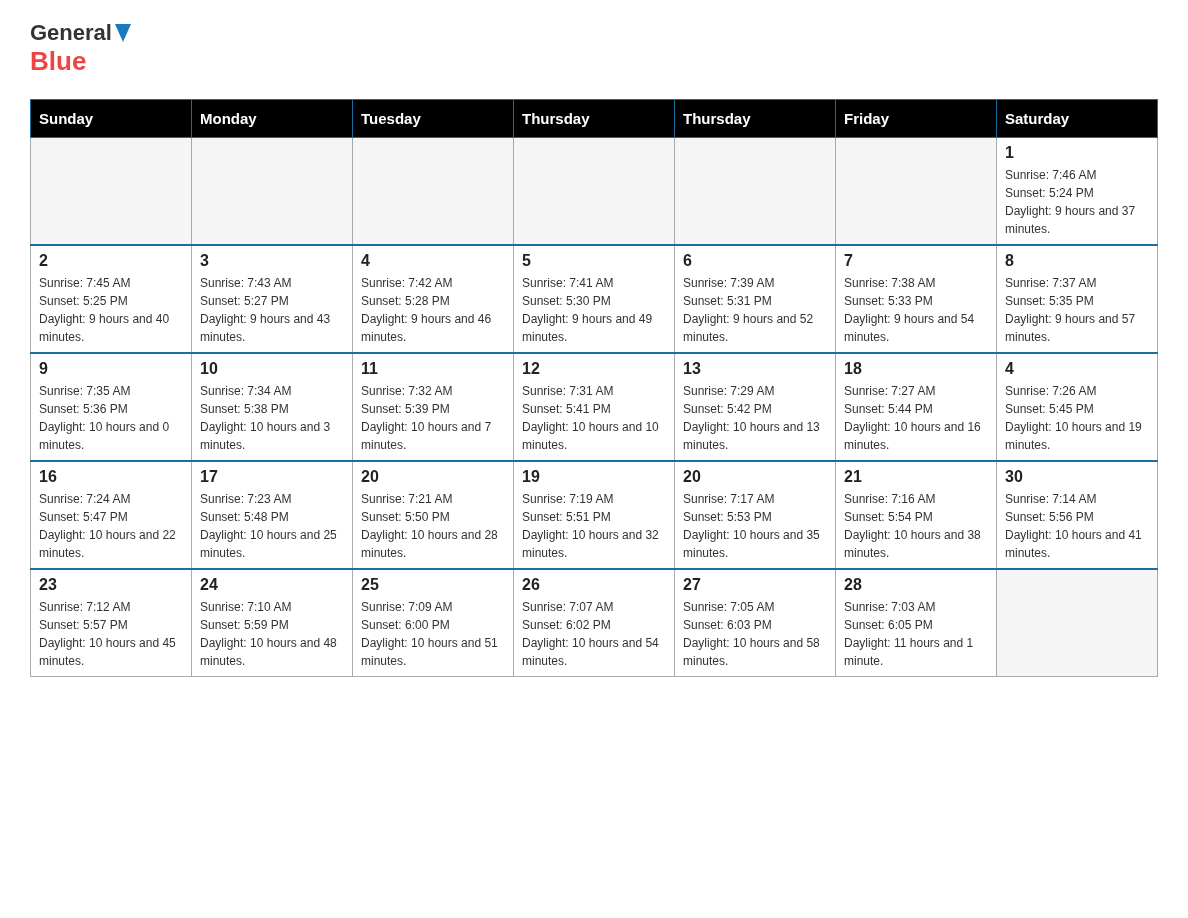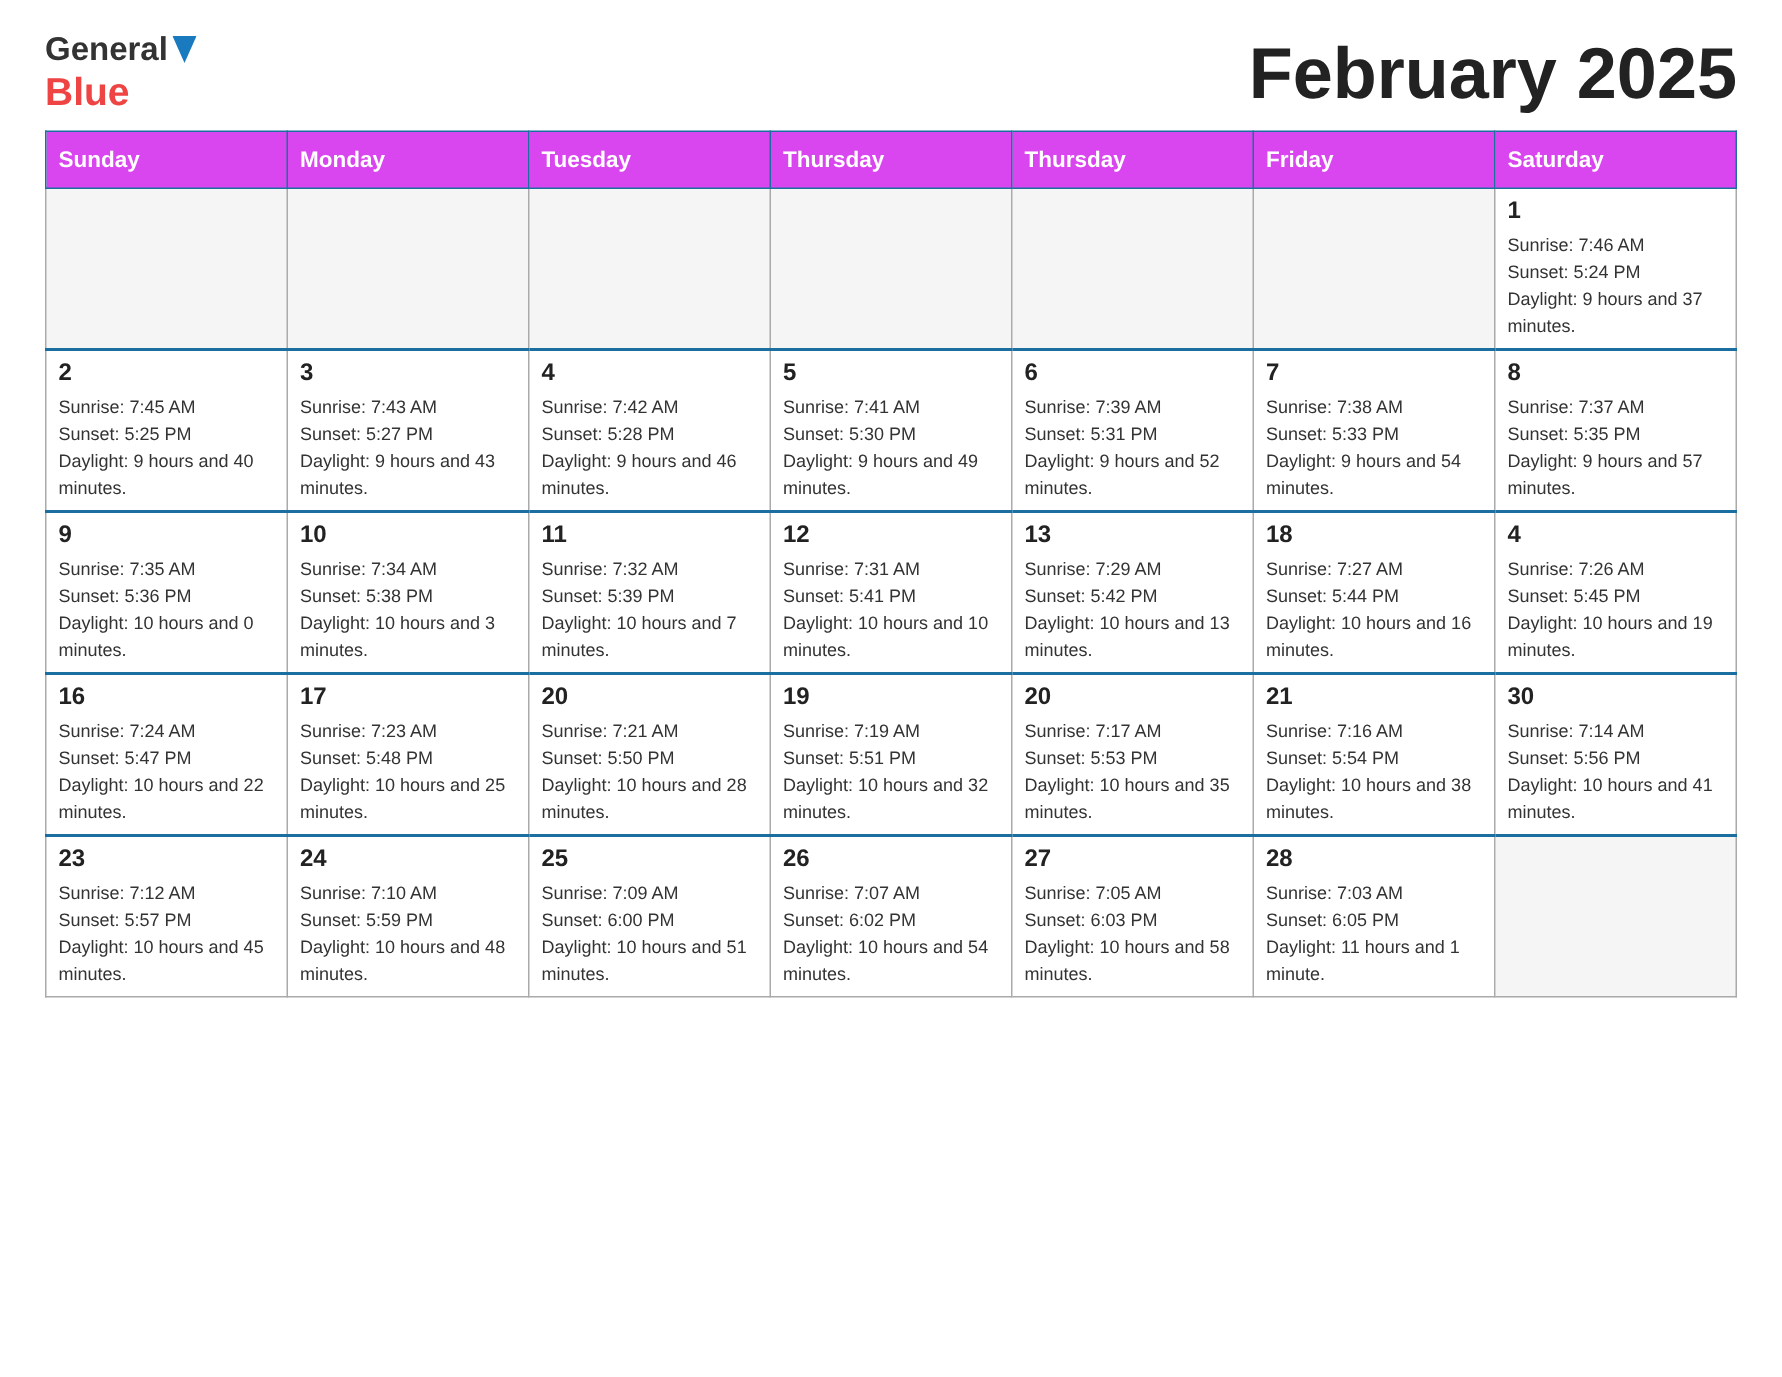--- a/index.html
+++ b/index.html
@@ -6,22 +6,22 @@
     body {
       font-family: Arial, Helvetica, sans-serif;
       background: #fff;
       padding: 20px 30px;
       width: 1188px;
       min-height: 918px;
     }
     .header {
       display: flex;
       justify-content: space-between;
-      align-items: flex-end;
-      margin-bottom: 10px;
+      align-items: center;
+      margin-bottom: 22px;
       gap: 33px;
     }
     .logo-text-general {
       font-size: 22px;
       font-weight: bold;
       color: #333;
     }
     .logo-text-blue {
       font-size: 26px;
       font-weight: bold;
@@ -40,21 +40,21 @@
       font-size: 20px;
       color: #444;
       margin-top: 4px;
     }
     .calendar {
       width: 100%;
       border-collapse: collapse;
       margin-top: 10px;
     }
     .calendar th {
-      background-color: #d946ef;
+      background-color: #000000;
       color: #fff;
       font-size: 15px;
       font-weight: bold;
       padding: 10px 8px;
       text-align: left;
       border: 1px solid #1a6fa0;
     }
     .calendar td {
       border: 1px solid #aaa;
       vertical-align: top;
@@ -103,21 +103,20 @@
   <div class="logo-wrapper">
     <div class="logo-line1">
       <span class="logo-text-general">General</span>
       <svg class="logo-arrow-svg" width="16" height="18" viewBox="0 0 16 18">
         <polygon points="0,0 16,0 8,18" fill="#1a7abf"></polygon>
       </svg>
     </div>
     <span class="logo-text-blue" style="margin-left:0;">Blue</span>
   </div>
   <div class="title-section">
-    <div class="month-title">February 2025</div>
   </div>
 </div>
 
 <table class="calendar">
   <thead>
     <tr>
     <th>Sunday</th>
         <th>Monday</th>
         <th>Tuesday</th>
         <th>Thursday</th>

